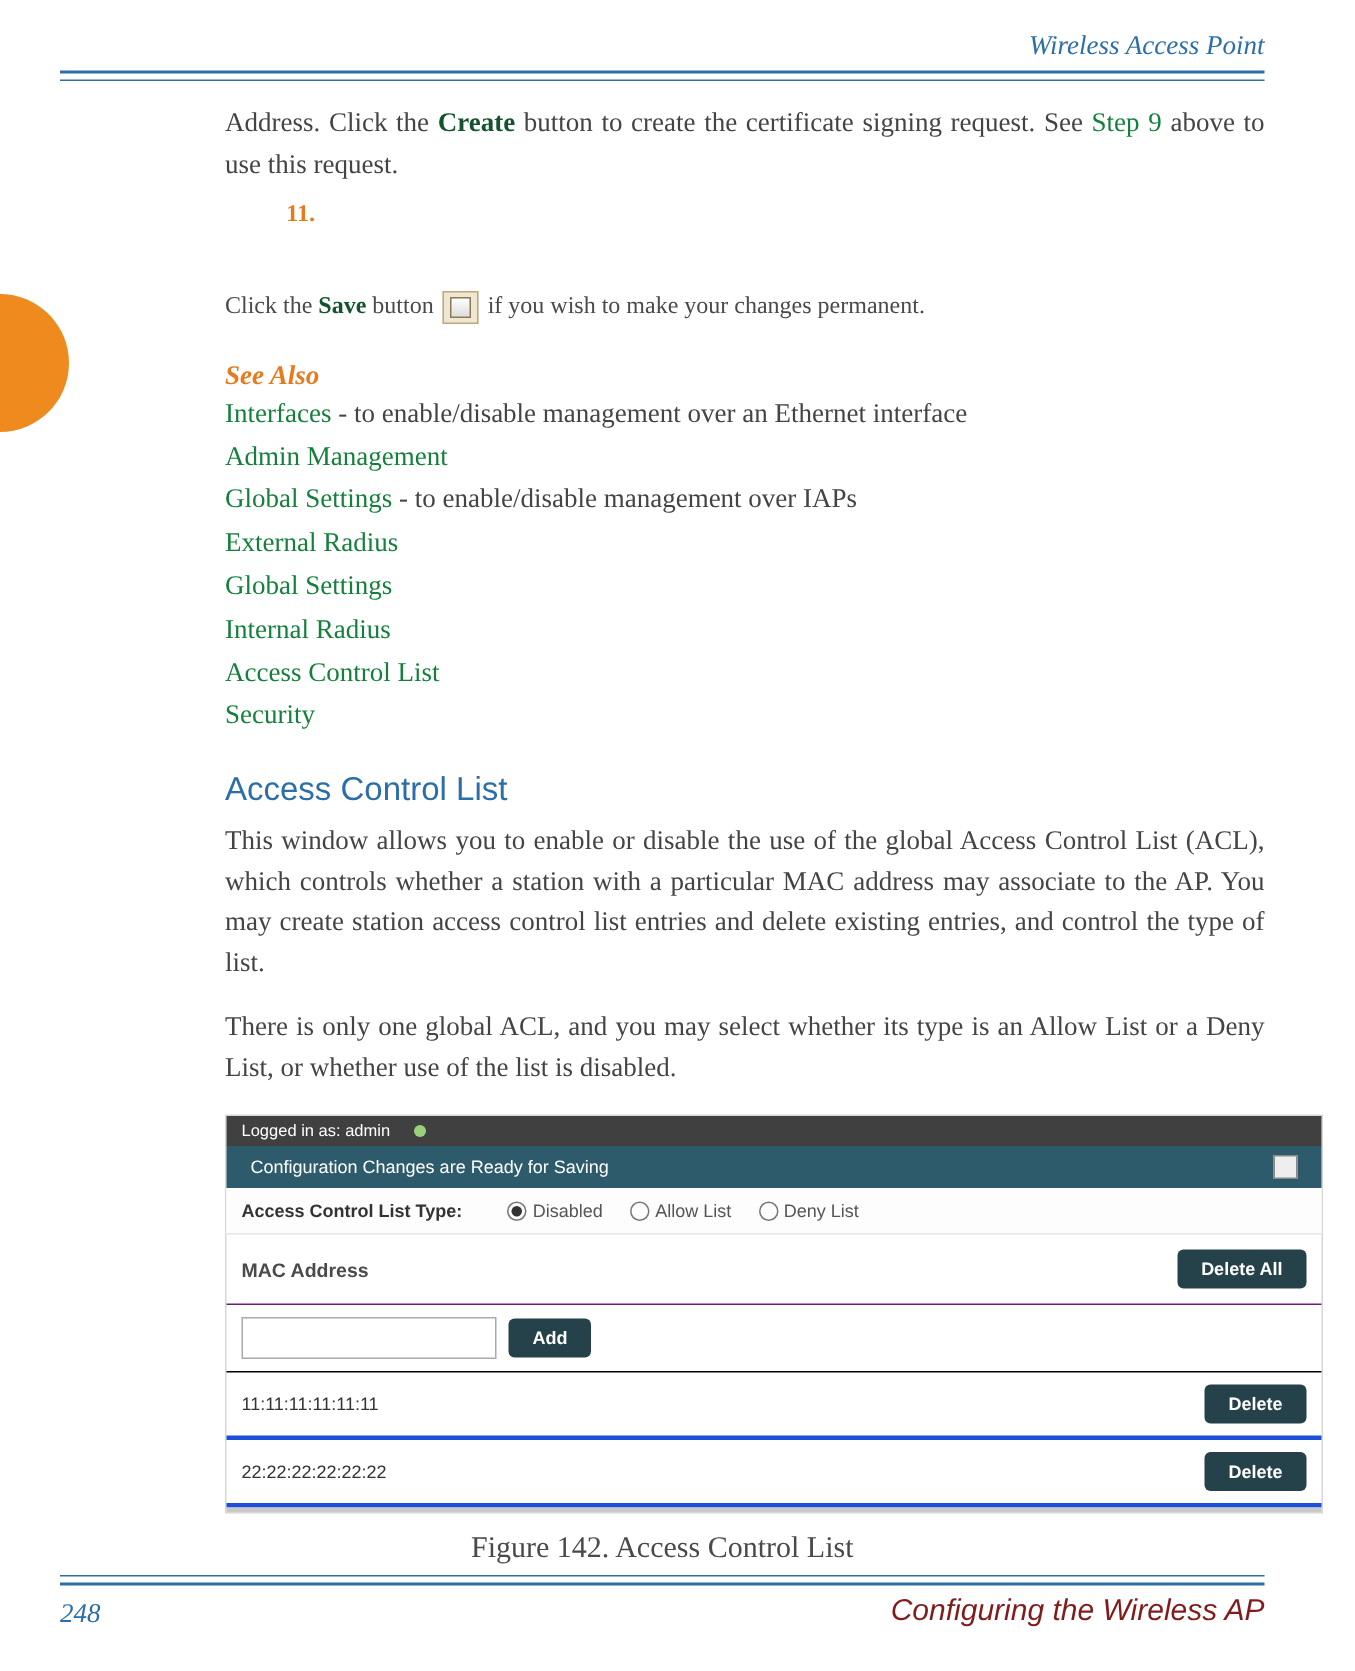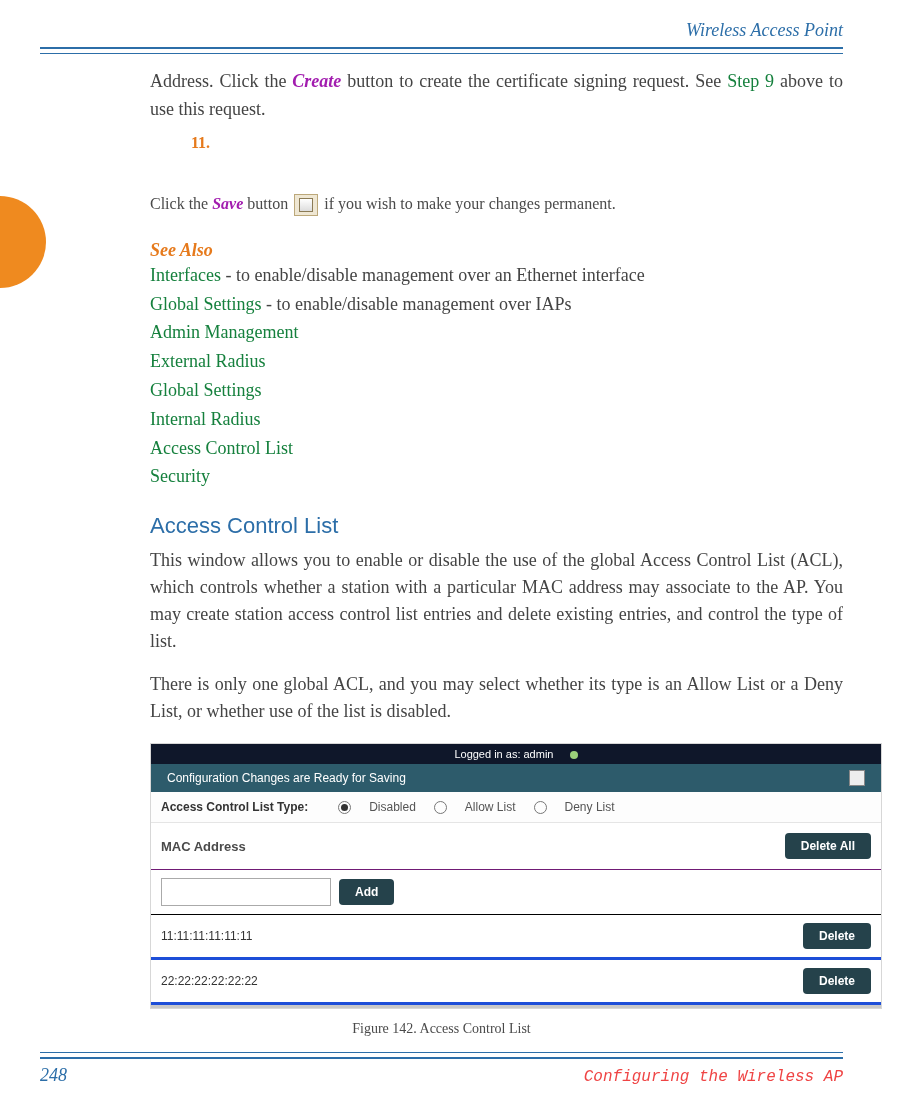--- a/index.html
+++ b/index.html
@@ -49,21 +49,21 @@
     flex: 0 0 60px;
     color: #e67a1c;
     font-weight: bold;
     text-align: right;
     padding-right: 10px;
   }
   .step-text {
     flex: 1;
     text-align: justify;
   }
-  .bold { font-weight: bold; color: #a21caf; font-style: italic; }
+  .bold { font-weight: bold; color: #14532d; }
   .link { color: #15803d; }
   .save-icn {
     display: inline-block;
     width: 22px; height: 20px;
     border: 1px solid #bca87a;
     background: #efe7d3;
     vertical-align: middle;
     position: relative;
     margin: 0 2px;
   }
@@ -114,23 +114,23 @@
   
   .embed {
     margin: 18px 0 4px 110px;
     width: 730px;
     border: 1px solid #d7d7d7;
     font-family: Arial, Helvetica, sans-serif;
     font-size: 12px;
     filter: blur(0.4px);
   }
   .embed .bar-dark {
-    background: #0f172a;
+    background: #404040;
     color: #fff;
-    text-align: center;
+    text-align: left;
     padding: 4px 10px;
     font-size: 11px;
   }
   .embed .bar-blue {
     background: #2d5b6b;
     color: #fff;
     padding: 6px 16px;
     font-size: 12px;
     display:flex;
     justify-content: space-between;
@@ -143,21 +143,21 @@
     padding: 8px 10px;
     background: #fdfdfd;
     border-bottom: 1px solid #e5e5e5;
     display: flex;
     align-items: center;
     gap: 18px;
     font-size: 12px;
     color:#333;
   }
   .embed .row-opts .lbl { font-weight: bold; margin-right: 12px; }
-  .embed .radio { display:inline-flex; align-items:center; gap:18px; color:#555;}
+  .embed .radio { display:inline-flex; align-items:center; gap:4px; color:#555;}
   .embed .radio .dot{
     width:11px;height:11px;border:1px solid #777;border-radius:50%;display:inline-block;position:relative;
   }
   .embed .radio.sel .dot::after{
     content:"";position:absolute;left:2px;top:2px;width:7px;height:7px;border-radius:50%;background:#333;
   }
   .embed .row-head {
     display:flex; align-items:center; padding:10px; border-bottom:1px solid #701a75;
   }
   .embed .row-head .hlabel{ font-weight:bold; flex:1; font-size:13px;}
@@ -172,21 +172,21 @@
   }
   .embed .row-mac{
     display:flex; align-items:center; padding:8px 10px; border-bottom:3px solid #1d4ed8;
     font-size:12px; color:#333;
   }
   .embed .row-mac .mac{ flex:1; }
   .embed-bottom{ height:3px; background:#c8c8c8; }
 
   .fig-caption{
     text-align:center;
-    font-size:14px;
+    font-size:20px;
     color:#4a4a4a;
     margin: 12px 0 0 0;
   }
 
   .footer {
     position: absolute;
     left: 40px; right: 60px; bottom: 28px;
   }
   .rule-bot {
     border-top: 1px solid #2c6ea8;
@@ -194,23 +194,23 @@
     height: 4px;
     margin-bottom: 6px;
   }
   .footline{
     display:flex; justify-content:space-between; align-items:flex-end;
   }
   .pagenum{
     color:#2c6ea8; font-size:18px; font-style: italic;
   }
   .footsect{
-    color:#ef4444;
-    font-family: Liberation Mono, monospace;
-    font-size:16px;
+    color:#7f1d1d;
+    font-family: Liberation Sans, sans-serif;
+    font-size:20px;
     font-style: italic;
   }
 </style>
 </head>
 <body>
 
 <div class="page">
   <div class="thumb"></div>
 
   <div class="running-head">Wireless Access Point</div>
@@ -226,22 +226,22 @@
       <div class="step-text">
         <span>Click the </span><span class="bold">Save</span><span> button </span><span class="save-icn"></span><span> if you wish to make your changes permanent.</span>
       </div>
     </div>
   </div>
 
   <div style="margin-left:110px;">
     <div class="see-also-h">See Also</div>
     <div class="linklist">
       <div><span class="link">Interfaces</span><span style="color:#444"> - to enable/disable management over an Ethernet interface</span></div>
+      <div><span class="link">Admin Management</span></div>
       <div><span class="link">Global Settings</span><span style="color:#444"> - to enable/disable management over IAPs</span></div>
-      <div><span class="link">Admin Management</span></div>
       <div><span class="link">External Radius</span></div>
       <div><span class="link">Global Settings</span></div>
       <div><span class="link">Internal Radius</span></div>
       <div><span class="link">Access Control List</span></div>
       <div><span class="link">Security</span></div>
     </div>
 
     <div class="h2-section">Access Control List</div>
     <div class="para">This window allows you to enable or disable the use of the global Access Control List (ACL), which controls whether a station with a particular MAC address may associate to the AP. You may create station access control list entries and delete existing entries, and control the type of list.</div>
     <div class="para">There is only one global ACL, and you may select whether its type is an Allow List or a Deny List, or whether use of the list is disabled.</div>

